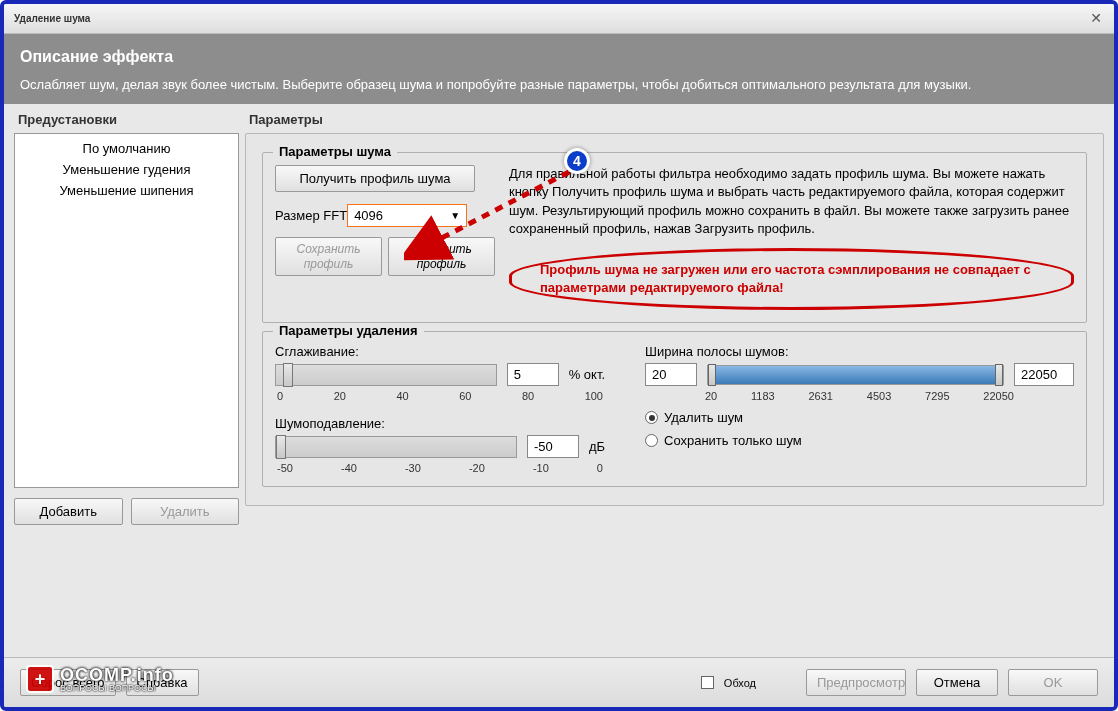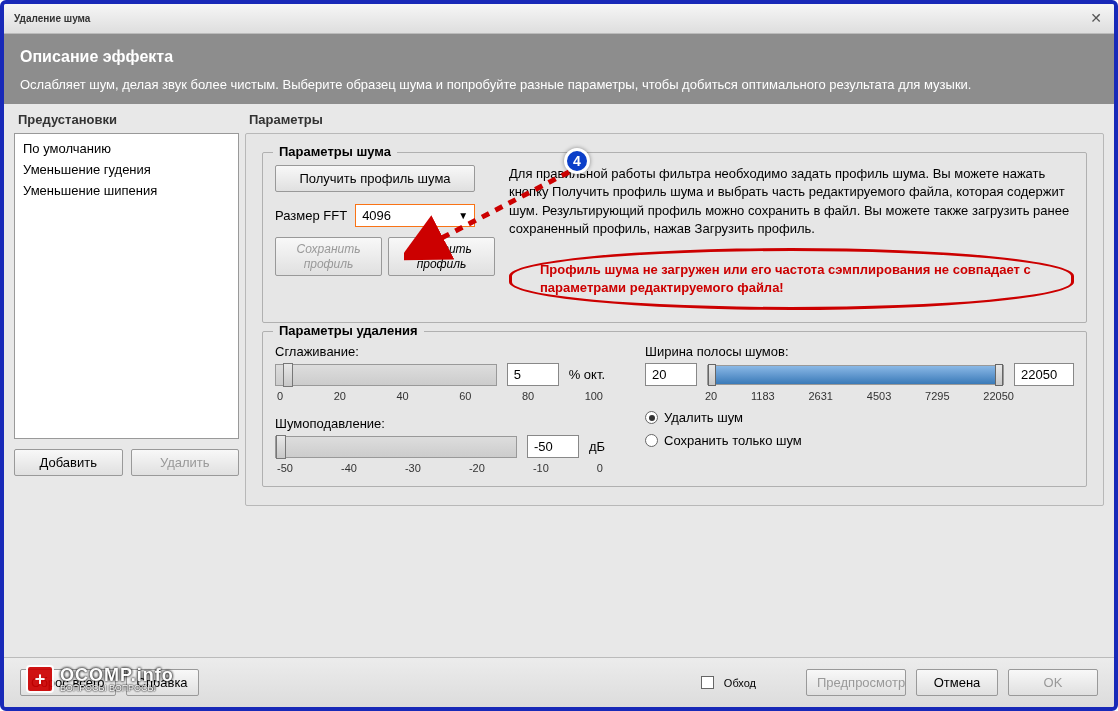--- a/index.html
+++ b/index.html
@@ -33,22 +33,23 @@
 .content {
   display: flex;
   padding: 4px 10px 4px 10px;
   gap: 6px;
 }
 .left-col { width: 225px; }
 .right-col { flex: 1; }
 .section-label { font-size: 13px; font-weight: bold; color: #333; margin: 4px 0 6px 4px; }
 .listbox {
   background: #fff; border: 1px solid #999;
-  height: 306px; padding: 4px;
+  height: 355px; padding: 4px;
   font-size: 13px;
+  text-align: center;
 }
 .listbox div { padding: 3px 4px; cursor: pointer; }
 .preset-btns { display: flex; gap: 8px; margin-top: 10px; }
 .btn {
   background: linear-gradient(to bottom,#f8f8f8,#e0e0e0);
   border: 1px solid #999; border-radius: 2px;
   padding: 5px 10px; font-size: 13px; cursor: pointer;
   text-align: center;
 }
 .btn.disabled { color: #999; cursor: default; }
@@ -65,21 +66,21 @@
   position: relative;
 }
 .fieldset-label {
   position: absolute; top: -9px; left: 10px;
   background: #e6e6e6; padding: 0 6px;
   font-size: 13px; font-weight: bold;
 }
 .row { display: flex; align-items: flex-start; gap: 14px; }
 .noise-left { width: 220px; }
 .noise-right { flex: 1; font-size: 13px; line-height: 1.4; }
-.fft-row { display: flex; align-items: center; gap: 8px; margin-top: 12px; }
+.fft-row { display: flex; align-items: center; margin-top: 12px; }
 .fft-row label { font-size: 13px; }
 .dropdown {
   background: #fff; border: 1px solid #f97316;
   padding: 3px 6px; width: 120px; font-size: 13px;
   display: flex; justify-content: space-between; align-items: center;
 }
 .dropdown .arrow { font-size: 10px; }
 .profile-btns { display: flex; gap: 6px; margin-top: 10px; }
 .profile-btns .btn { flex: 1; padding: 4px 6px; line-height: 1.2; font-size: 12px; font-style: italic; }
 .error-bubble {

